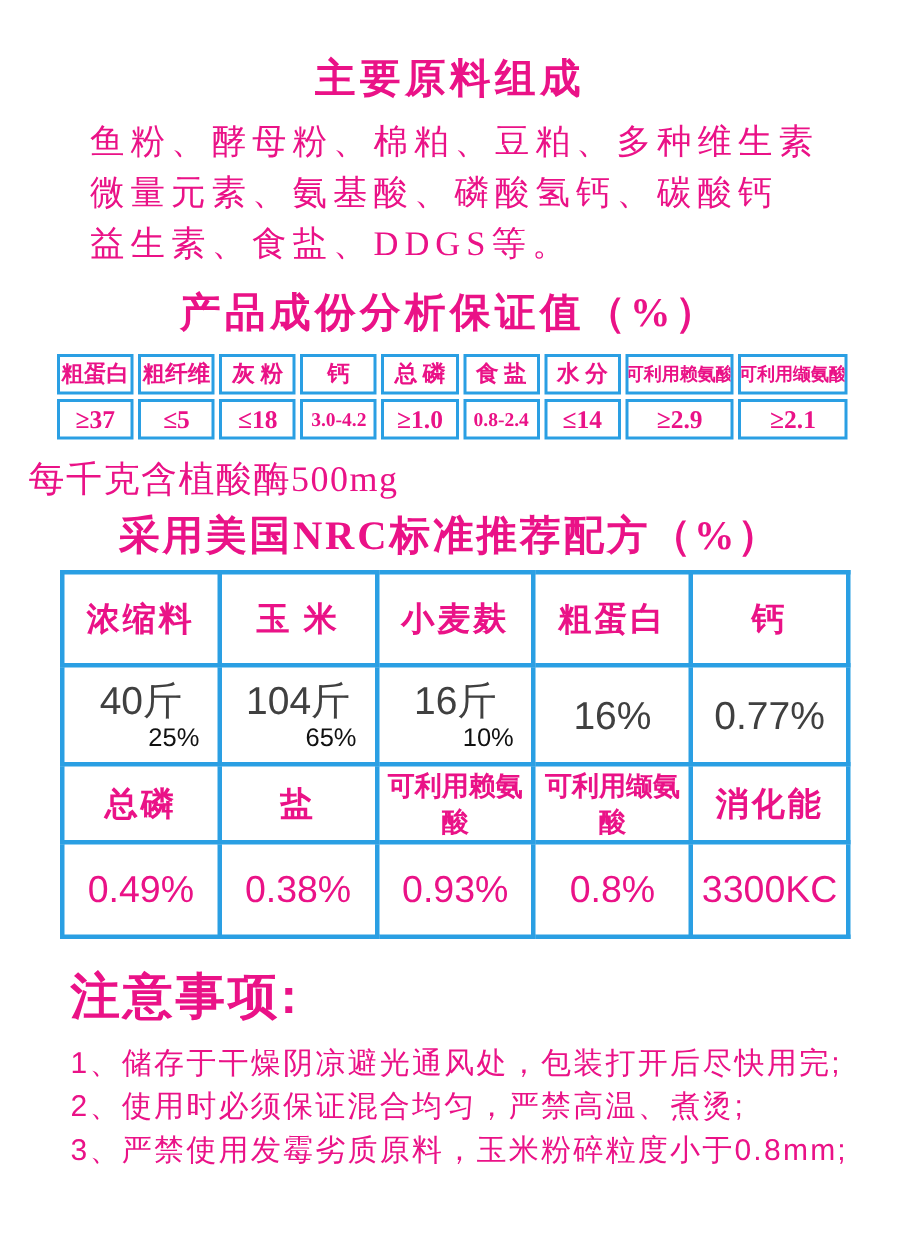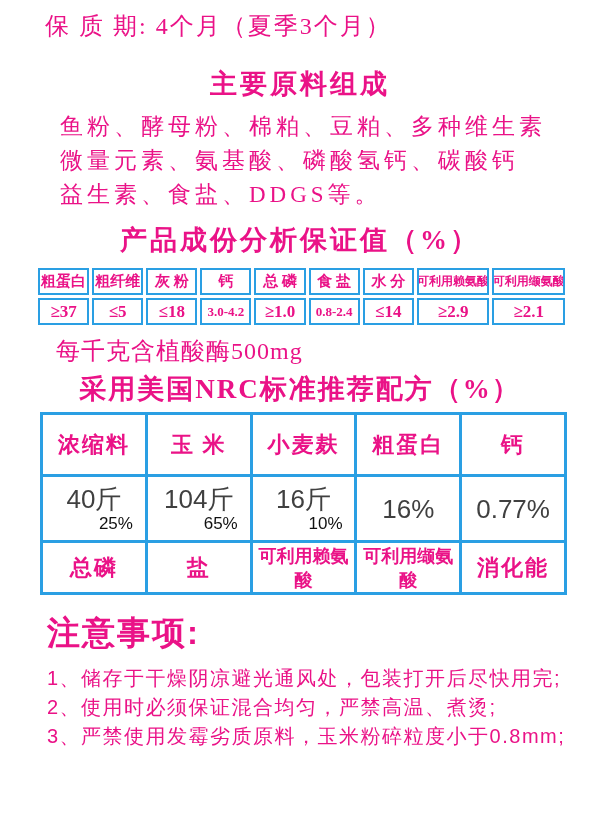--- a/index.html
+++ b/index.html
@@ -55,21 +55,21 @@
     white-space: nowrap;
     overflow: hidden;
   }
   .t1 .hd { font-size: 15px; font-weight: bold; }
   .t1 .hd.c-small { font-size: 12px; letter-spacing: 0; }
   .t1 .val { font-size: 17px; font-weight: 600; }
   .t1 .val.v-small { font-size: 13px; }
 
   
   .phytase {
-    margin: 10px 0 0 56px;
+    margin: 10px 0 0 19px;
     font-size: 24px;
     letter-spacing: 1px;
   }
 
   
   table.t2 {
     margin: 5px 0 0 40px;
     width: 527px;
     border-collapse: collapse;
     table-layout: fixed;
@@ -123,21 +123,20 @@
     line-height: 29px;
     letter-spacing: 1.5px;
     white-space: nowrap;
   }
 </style>
 </head>
 <body>
 
 <div class="page">
 
-  <div class="shelf-life">保 质 期: 4个月（夏季3个月）</div>
 
   <div class="sec-title ingredients-t">主要原料组成</div>
 
   <div class="ingredients">
     <div>鱼粉、酵母粉、棉粕、豆粕、多种维生素</div>
     <div>微量元素、氨基酸、磷酸氢钙、碳酸钙</div>
     <div>益生素、食盐、DDGS等。</div>
   </div>
 
   <div class="sec-title analysis-t">产品成份分析保证值（%）</div>
@@ -197,20 +196,27 @@
         <div class="big">0.77%</div>
       </td>
     </tr>
     <tr class="r3">
       <th>总磷</th>
       <th>盐</th>
       <th class="long">可利用赖氨酸</th>
       <th class="long">可利用缬氨酸</th>
       <th>消化能</th>
     </tr>
+    <tr class="r4">
+      <td>0.49%</td>
+      <td>0.38%</td>
+      <td>0.93%</td>
+      <td>0.8%</td>
+      <td>3300KC</td>
+    </tr>
   </tbody>
     </table>
 
   <div class="notes">
     <div class="notes-title">注意事项:</div>
     <div class="note-item">1、储存于干燥阴凉避光通风处，包装打开后尽快用完;</div>
     <div class="note-item">2、使用时必须保证混合均匀，严禁高温、煮烫;</div>
     <div class="note-item">3、严禁使用发霉劣质原料，玉米粉碎粒度小于0.8mm;</div>
 
   </div>

